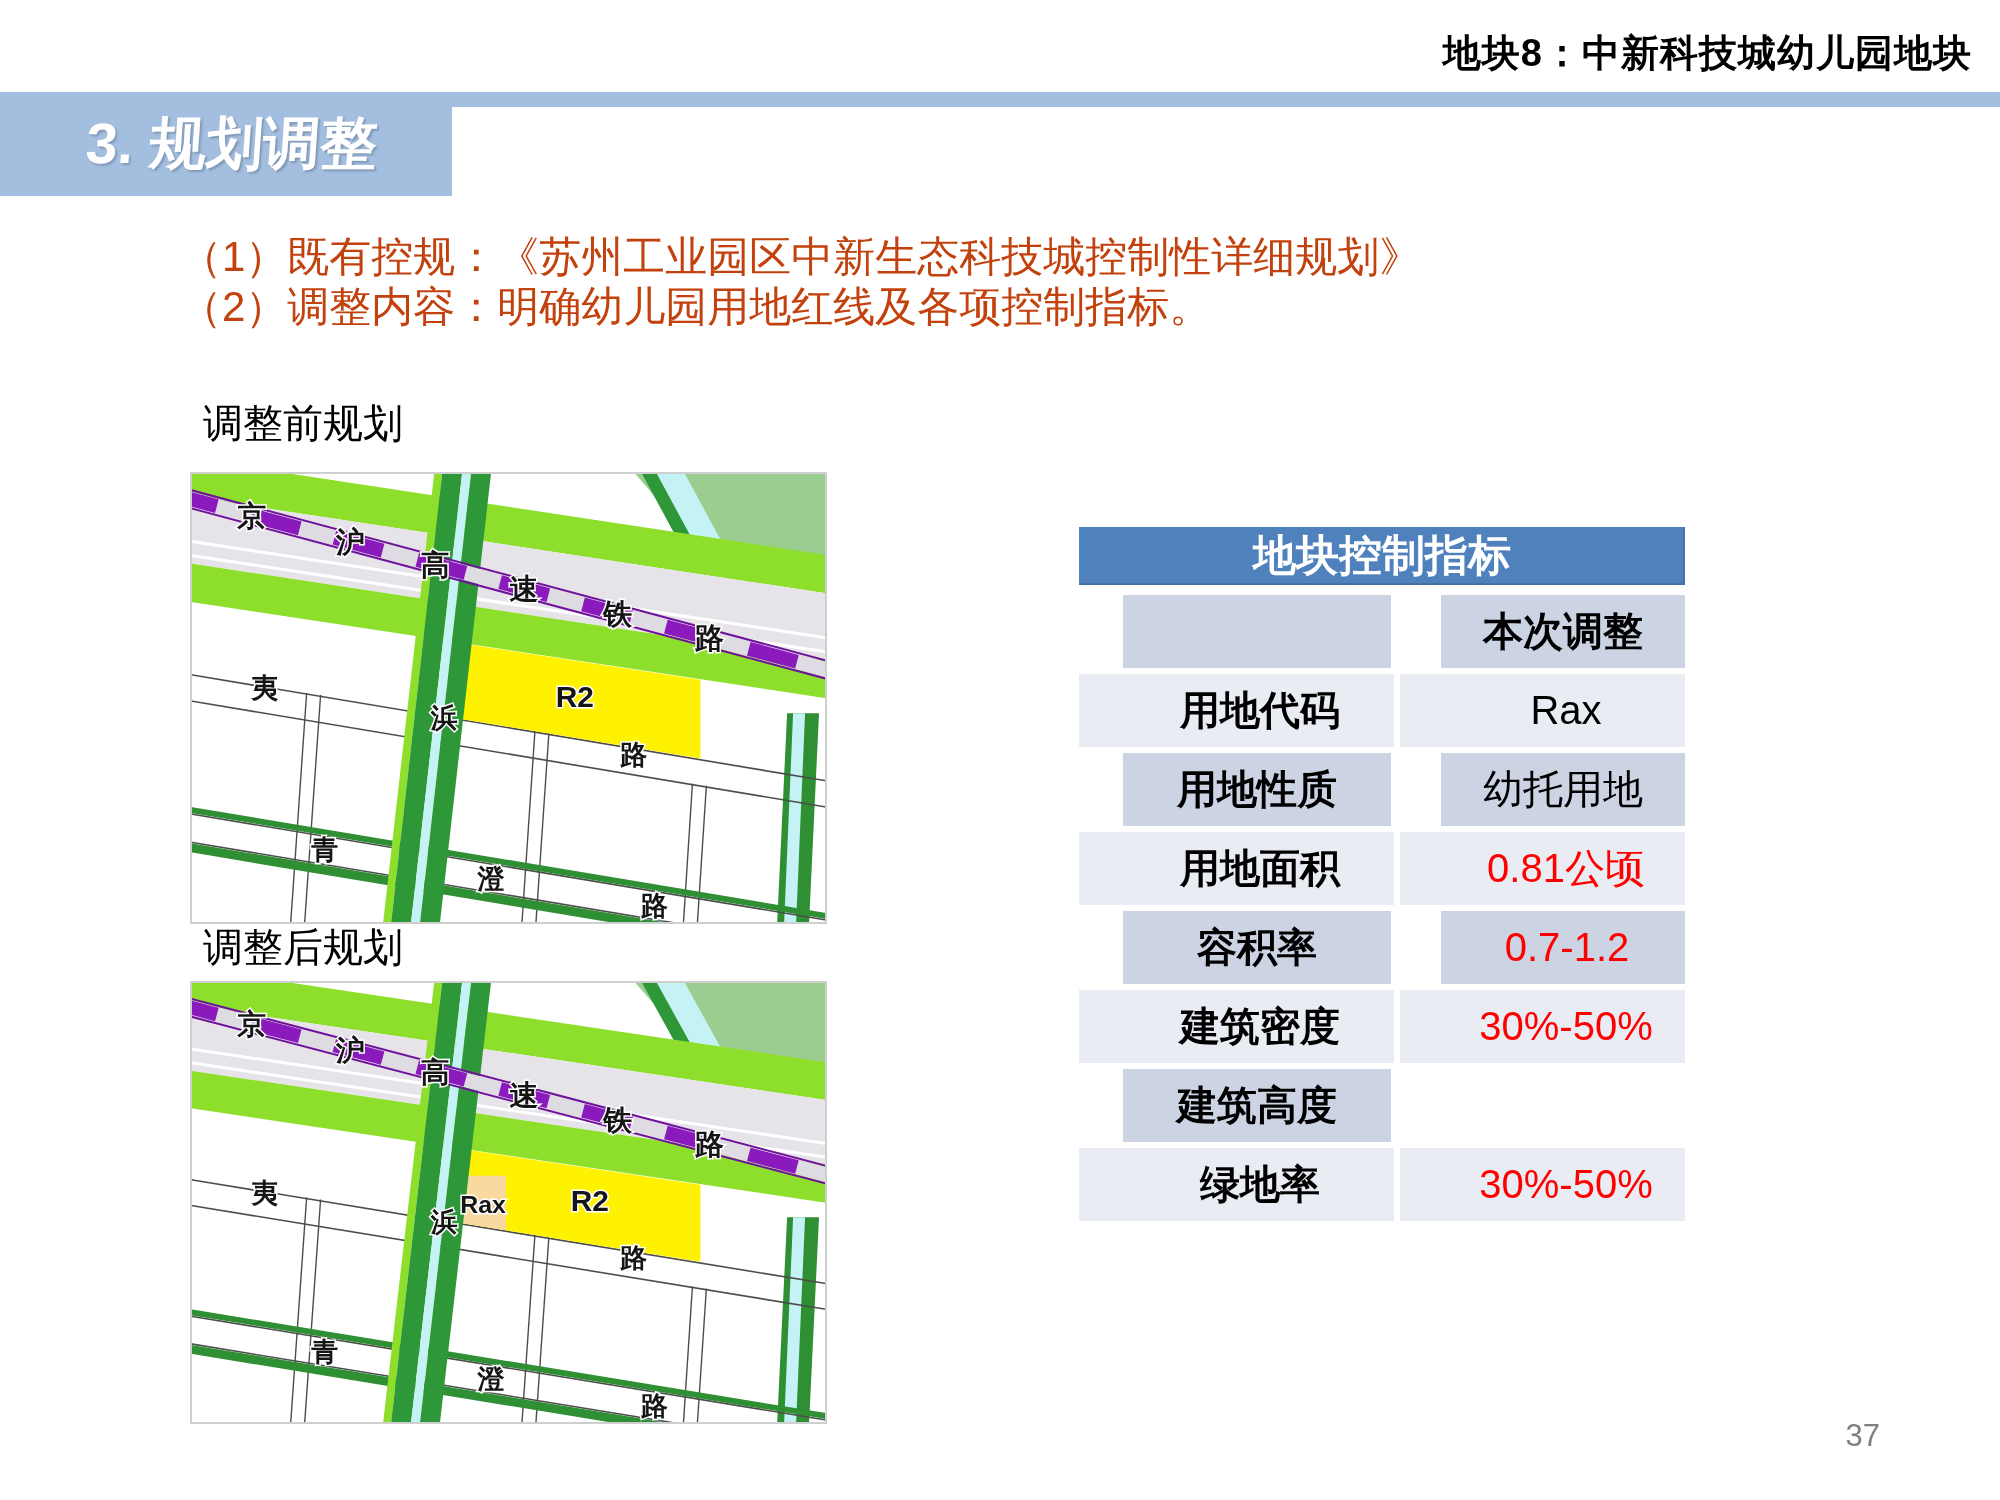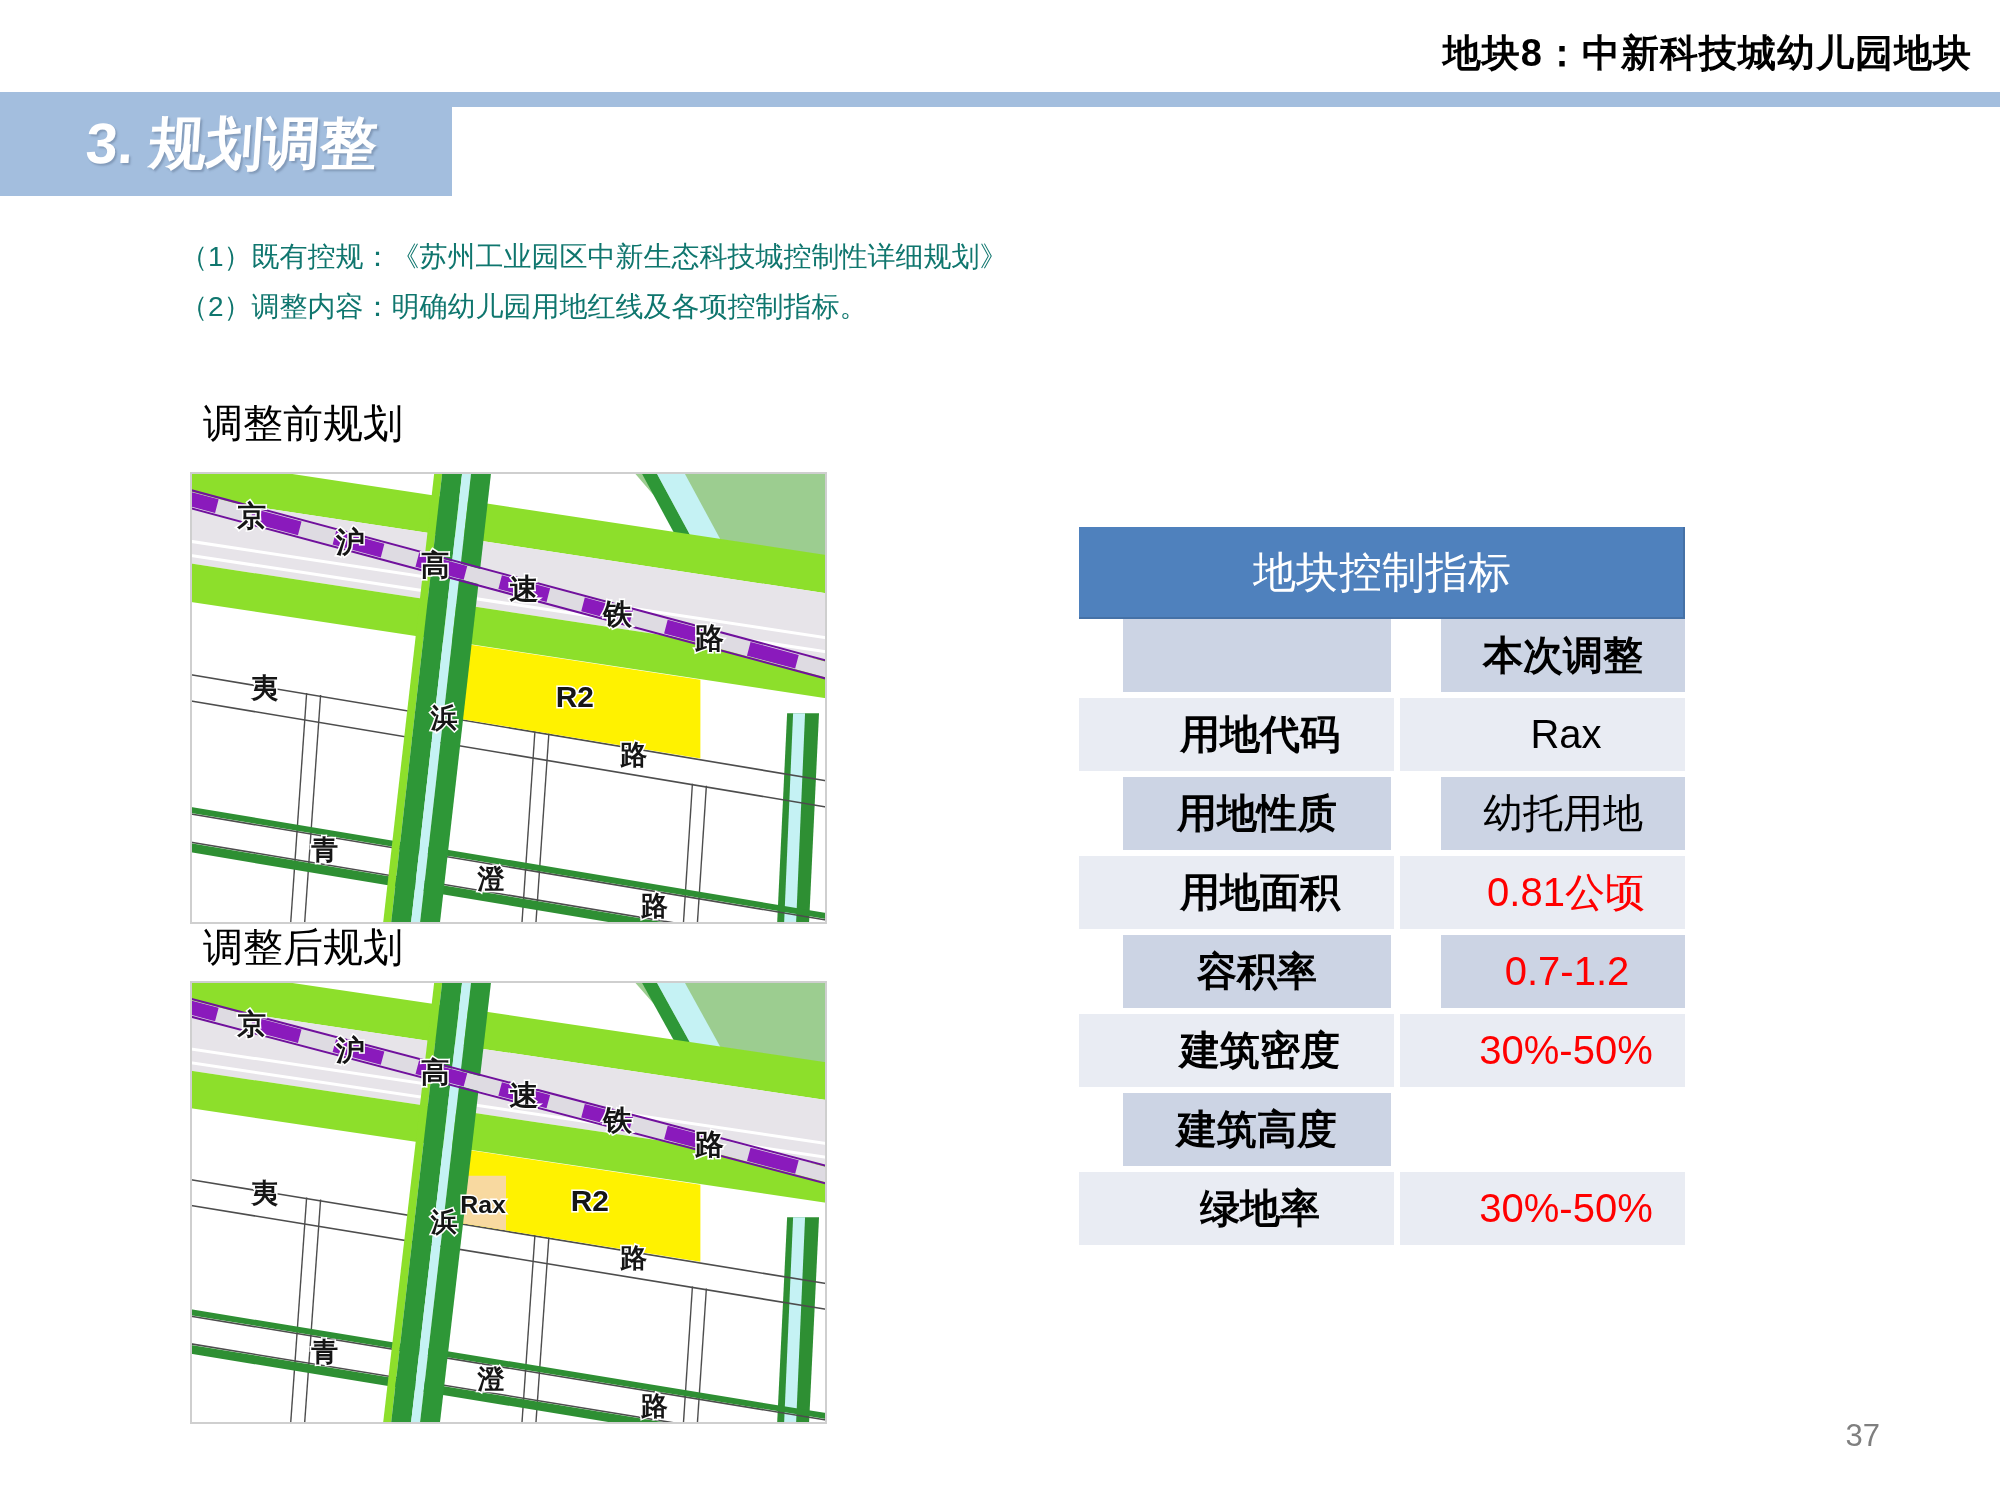--- a/index.html
+++ b/index.html
@@ -16,35 +16,35 @@
   #top-strip{position:absolute;left:0;top:92px;width:2000px;height:15px;background:#a3bede;}
   #title-block{
     position:absolute;left:0;top:92px;width:452px;height:104px;background:#a3bede;
     display:flex;align-items:center;
   }
   #section-title{
     margin-left:86px;font-size:57px;font-weight:bold;color:#ffffff;white-space:nowrap;
     transform:skewX(-4deg);text-shadow:2px 2px 2px rgba(90,110,140,.45);
   }
   
-  #intro{position:absolute;left:180px;top:232px;font-size:28px;line-height:50px;color:#0f766e;}
+  #intro{position:absolute;left:180px;top:232px;font-size:42px;line-height:50px;color:#c2410c;}
   .intro-line{white-space:nowrap;}
   
   .map-label{position:absolute;left:203px;font-size:40px;color:#000;white-space:nowrap;}
   #map-label-before{top:396px;}
   #map-label-after{top:920px;}
   .map-box{position:absolute;left:190px;width:635px;background:#fff;border:1px solid #cfcfcf;}
   #map-before{top:472px;height:450px;}
   #map-after{top:981px;height:441px;}
   .map-box svg{display:block;width:100%;height:100%;}
   
   #panel{position:absolute;left:1079px;top:527px;width:606px;}
   #panel-header{
-    height:92px;background:#4f81bd;display:flex;align-items:center;justify-content:center;
-    font-size:43px;font-weight:normal;color:#ffffff;
+    height:58px;background:#4f81bd;display:flex;align-items:center;justify-content:center;
+    font-size:43px;font-weight:bold;color:#ffffff;margin-bottom:10px;
     box-shadow:inset -2px -2px 0 rgba(0,0,0,.12);
   }
   .t-row{display:flex;height:73px;margin-bottom:6px;}
   .t-cell{display:flex;align-items:center;justify-content:center;font-size:40px;}
   .t-left{width:268px;margin-right:6px;font-weight:bold;color:#000;}
   .t-right{flex:1;color:#000;}
   .band-dark{background:#ccd4e4;margin-left:44px;}
   .band-light{background:#e9ecf3;padding-left:47px;}
   .col-head{font-weight:bold;}
   

